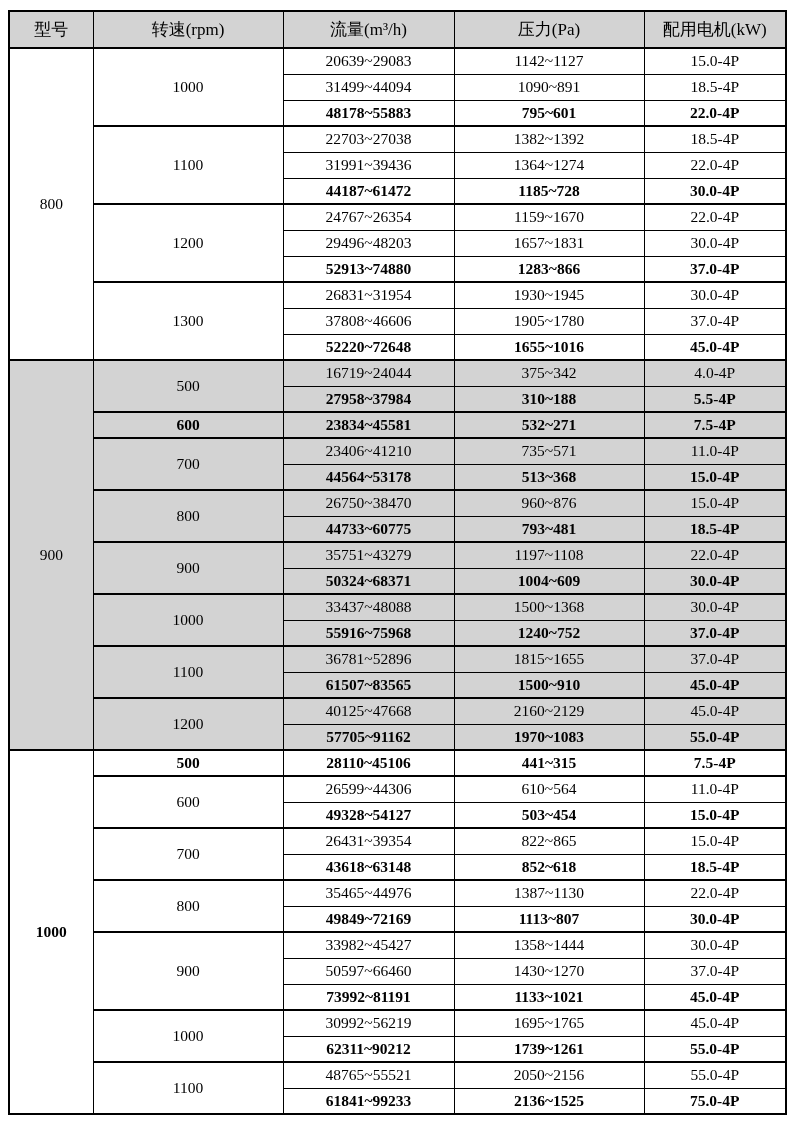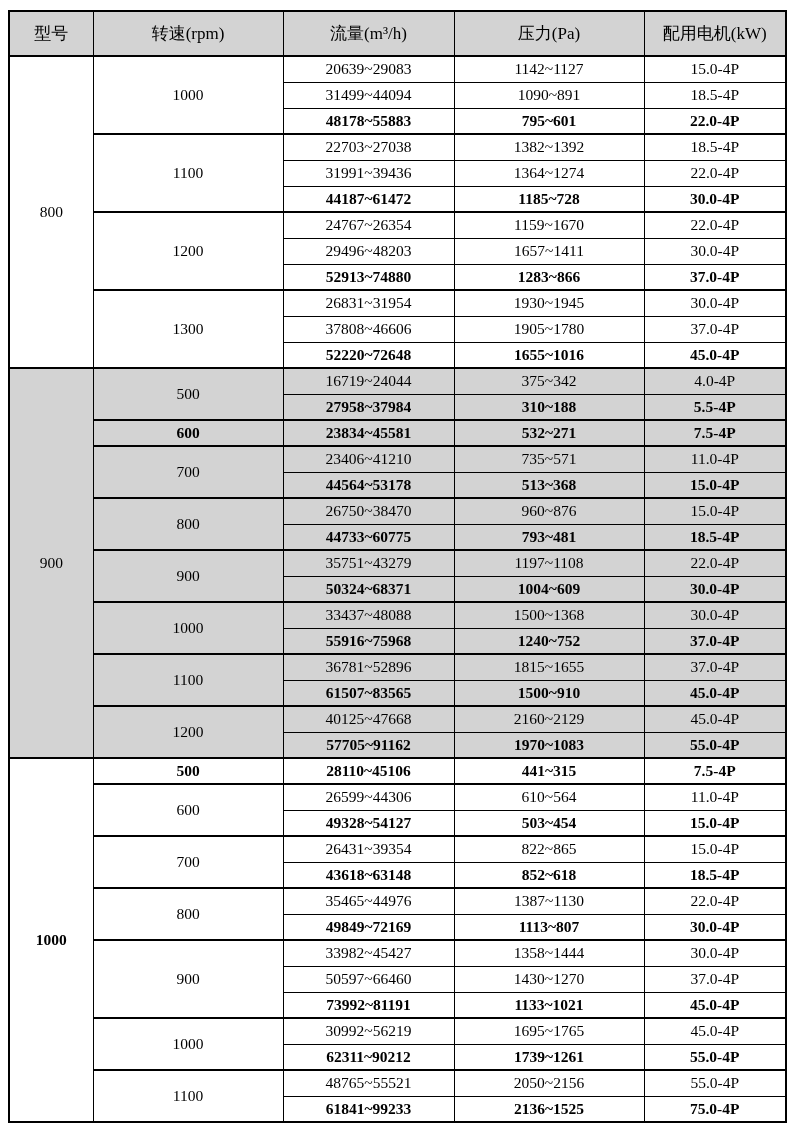--- a/index.html
+++ b/index.html
@@ -31,21 +31,21 @@
   col.c-press  { width: 190px; }
   col.c-motor  { width: 142px; }
   th, td {
     border: 1px solid var(--border-color);
     text-align: center;
     vertical-align: middle;
     padding: 0;
     color: #000;
   }
   thead th {
-    height: 45px;
+    height: 37px;
     font-size: 17px;
     font-weight: normal;
     background: var(--header-bg);
     border-bottom: 2px solid var(--border-color);
   }
   tbody td {
     height: 26px;
     font-size: 15.5px;
     background: #ffffff;
   }
@@ -111,21 +111,21 @@
           <td>30.0-4P</td>
         </tr>
         <tr>
           <td rowspan="3" class="speed-cell">1200</td>
           <td>24767~26354</td>
           <td>1159~1670</td>
           <td>22.0-4P</td>
         </tr>
         <tr>
           <td>29496~48203</td>
-          <td>1657~1411</td>
+          <td>1657~1831</td>
           <td>30.0-4P</td>
         </tr>
         <tr class="speed-end">
           <td>52913~74880</td>
           <td>1283~866</td>
           <td>37.0-4P</td>
         </tr>
         <tr>
           <td rowspan="3" class="speed-cell">1300</td>
           <td>26831~31954</td>

